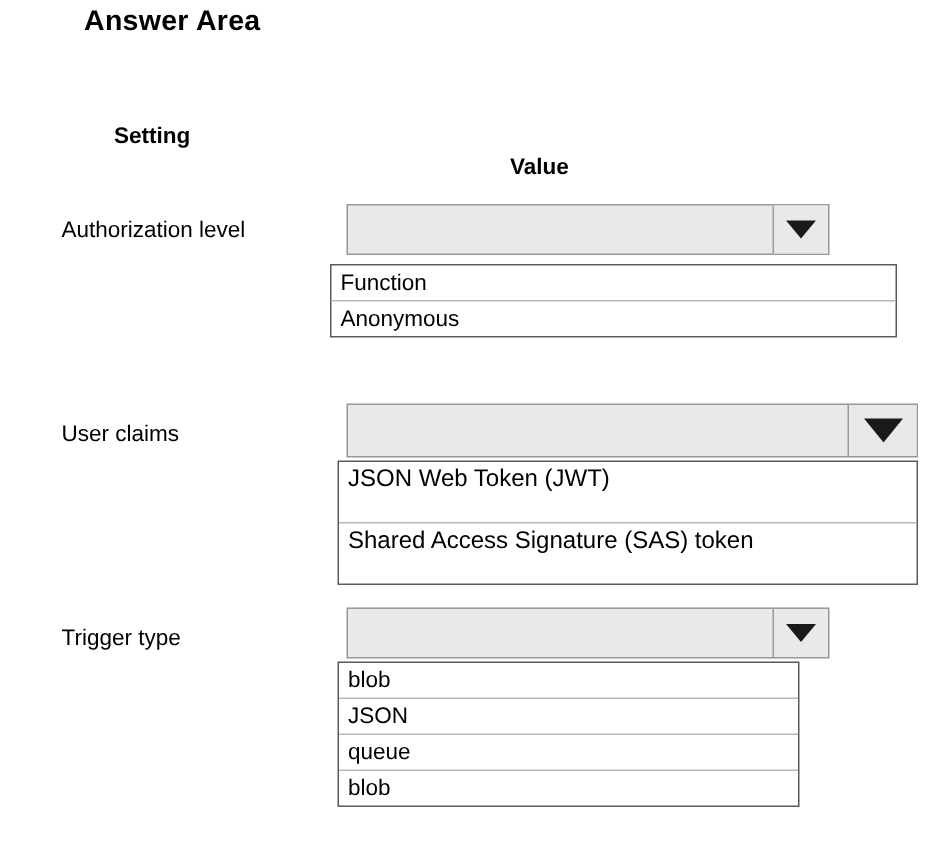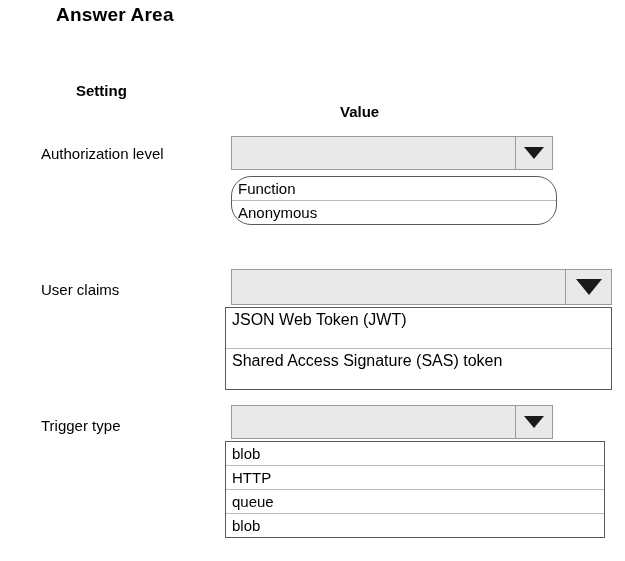--- a/index.html
+++ b/index.html
@@ -76,42 +76,42 @@
   }
   .option-item:last-child { border-bottom: none; }
 
   
   #label-auth { left: 41px; top: 145px; }
   #dd-auth {
     left: 231px; top: 136px; width: 322px; height: 34px;
   }
   #dd-auth .dropdown-arrow-box { width: 37px; }
   #list-auth {
-    left: 231px; top: 176px; width: 326px; border-radius: 20px;
+    left: 220px; top: 176px; width: 378px;
   }
 
   
   #label-claims { left: 41px; top: 281px; }
   #dd-claims {
     left: 231px; top: 269px; width: 381px; height: 36px;
   }
   #dd-claims .dropdown-arrow-box { width: 46px; }
   #list-claims {
     left: 225px; top: 307px; width: 387px;
   }
   #list-claims .option-item { font-size: 16px; padding: 4px 0 20px 6px; }
 
   
   #label-trigger { left: 41px; top: 417px; }
   #dd-trigger {
     left: 231px; top: 405px; width: 322px; height: 34px;
   }
   #dd-trigger .dropdown-arrow-box { width: 37px; }
   #list-trigger {
-    left: 225px; top: 441px; width: 380px;
+    left: 225px; top: 441px; width: 308px;
   }
 </style>
 </head>
 <body>
 
 <div id="page-title">Answer Area</div>
 
 <div class="col-header" id="header-setting">Setting</div>
 <div class="col-header" id="header-value">Value</div>
 
@@ -150,16 +150,16 @@
 <div class="dropdown-closed" id="dd-trigger">
   <div class="dropdown-arrow-box">
     <svg class="arrow-svg" width="22" height="14" viewBox="0 0 22 14" aria-hidden="true">
       <polygon points="1,1 21,1 11,13" fill="#1a1a1a"></polygon>
     </svg>
   </div>
 </div>
 
 <div class="option-list" id="list-trigger">
   <div class="option-item">blob</div>
-  <div class="option-item">HTTP</div>
+  <div class="option-item">JSON</div>
   <div class="option-item">queue</div>
   <div class="option-item">blob</div>
 </div>
 
 </body></html>

